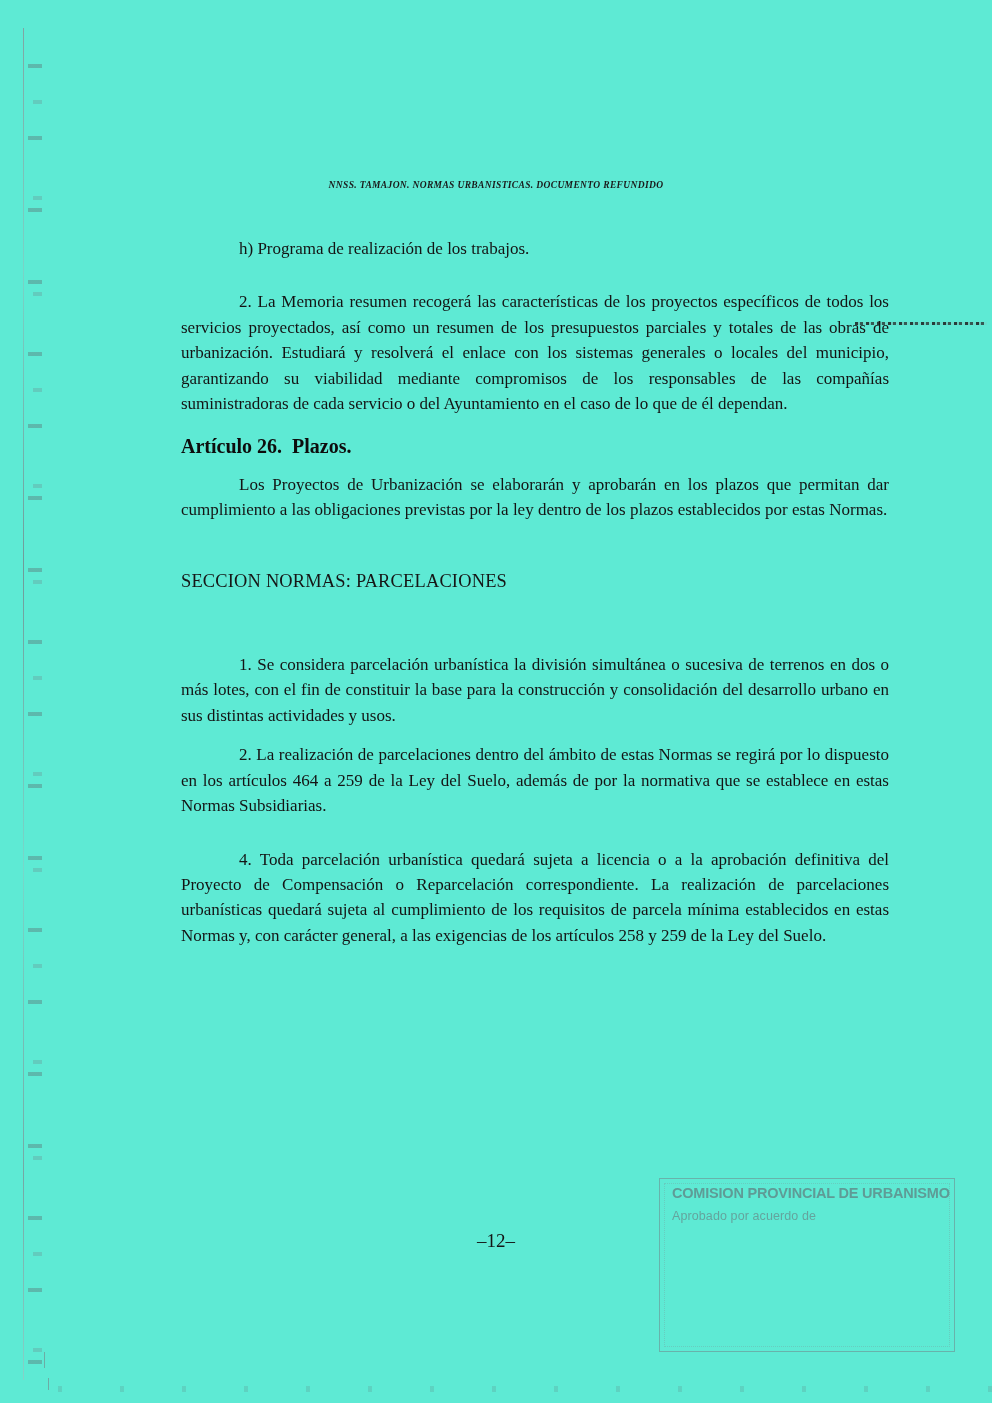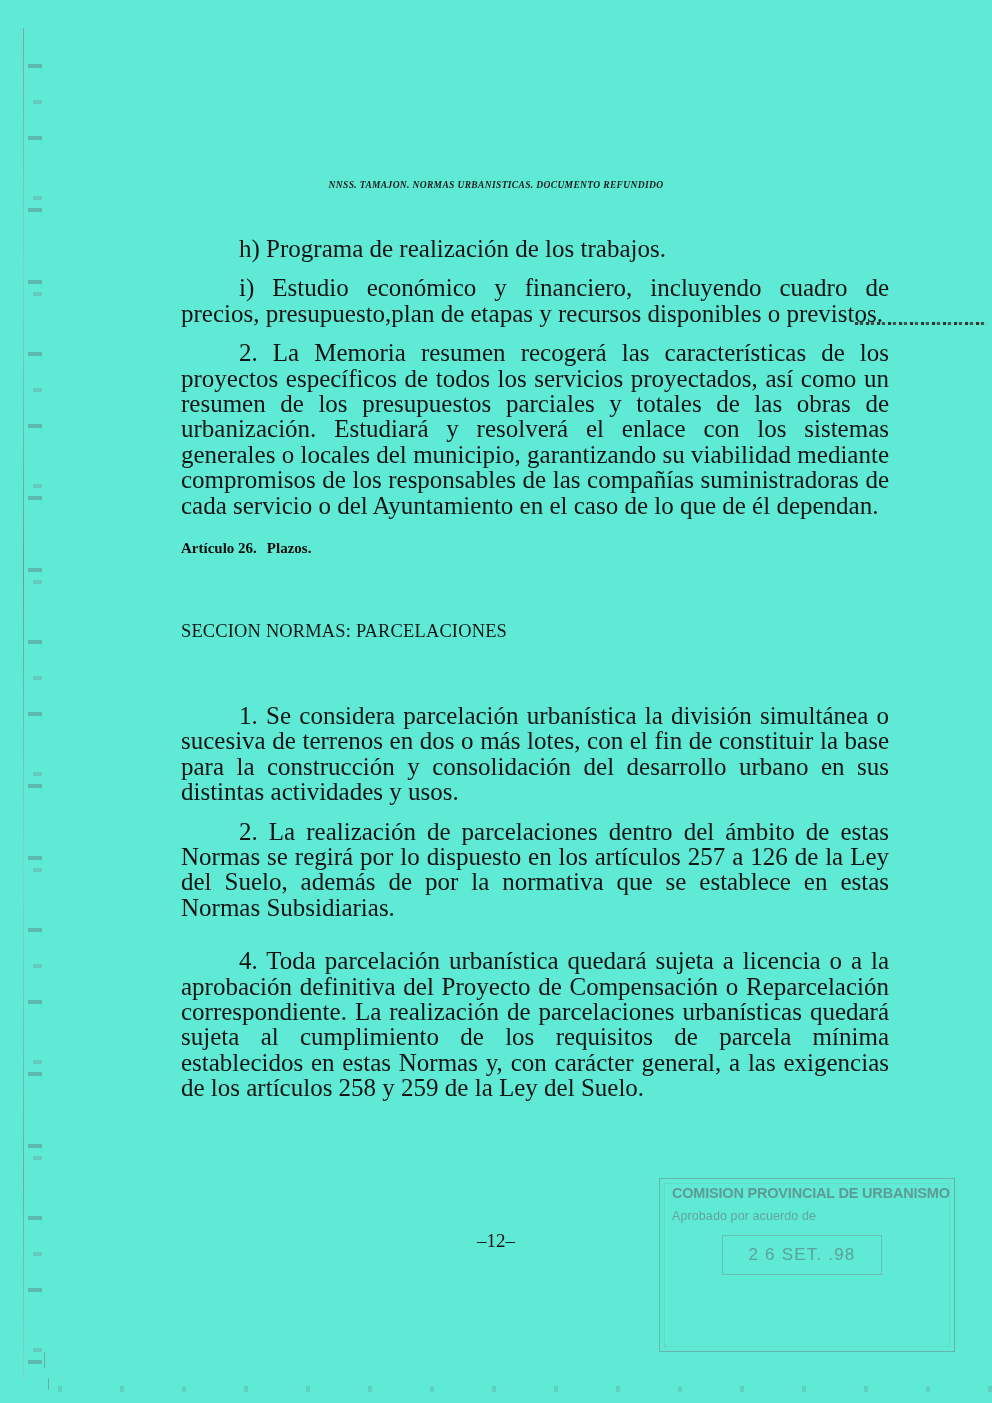--- a/index.html
+++ b/index.html
@@ -109,35 +109,35 @@
 
   .body-col {
     position: absolute;
     left: 181px;
     top: 236px;
     width: 708px;
   }
 
   p.para {
     margin: 0 0 0 0;
-    font-size: 25px;
+    font-size: 17px;
     line-height: 25.4px;
     text-align: justify;
     text-indent: 58px;
     color: #141414;
   }
   p.para.nojust { text-align: left; }
   .gap-12 { height: 12px; }
   .gap-14 { height: 14px; }
   .gap-18 { height: 18px; }
   .gap-46 { height: 46px; }
 
   h3.article-heading {
     margin: 0;
-    font-size: 15px;
+    font-size: 20px;
     line-height: 25.4px;
     font-weight: 700;
     text-indent: 0;
     color: #0d0d0d;
   }
   h3.article-heading .art-title {
     font-weight: 700;
   }
   h3.article-heading .art-sep {
     display: inline-block;
@@ -241,63 +241,60 @@
   <div class="margin-tick" style="left:48px; top:1378px; height:12px;"></div>
 
   <div class="doc-header">NNSS. TAMAJON. NORMAS URBANISTICAS. DOCUMENTO REFUNDIDO</div>
 
   <div class="body-col">
 
     <p class="para nojust">h) Programa de realización de los trabajos.</p>
 
     <div class="gap-14"></div>
 
-    <p class="para">i) Estudio económico y financiero, incluyendo cuadro de precios, presupuesto,plan de etapas y recursos disponibles o previstos.</p>
 
     <div class="gap-14"></div>
 
     <p class="para">2. La Memoria resumen recogerá las características de los proyectos específicos de todos los servicios proyectados, así como un resumen de los presupuestos parciales y totales de las obras de urbanización. Estudiará y resolverá el enlace con los sistemas generales o locales del municipio, garantizando su viabilidad mediante compromisos de los responsables de las compañías suministradoras de cada servicio o del Ayuntamiento en el caso de lo que de él dependan.</p>
 
     <div class="gap-18"></div>
 
     <h3 class="article-heading">
       <span class="art-num">Artículo 26.</span><span class="art-sep"></span><span class="art-title">Plazos.</span>
     </h3>
 
     <div class="gap-12"></div>
 
+    <p class="para">Los Proyectos de Urbanización se elaborarán y aprobarán en los plazos que permitan dar cumplimiento a las obligaciones previstas por la ley dentro de los plazos establecidos por estas Normas.</p>
 
     <div class="gap-46"></div>
 
     <h2 class="section-heading">SECCION NORMAS: PARCELACIONES</h2>
 
     <div class="gap-46"></div>
 
 
     <div class="gap-12"></div>
 
     <p class="para">1. Se considera parcelación urbanística la división simultánea o sucesiva de terrenos en dos o más lotes, con el fin de constituir la base para la construcción y consolidación del desarrollo urbano en sus distintas actividades y usos.</p>
 
     <div class="gap-14"></div>
 
-    <p class="para">2. La realización de parcelaciones dentro del ámbito de estas Normas se regirá por lo dispuesto en los artículos 257 a 126 de la Ley del Suelo, además de por la normativa que se establece en estas Normas Subsidiarias.</p>
+    <p class="para">2. La realización de parcelaciones dentro del ámbito de estas Normas se regirá por lo dispuesto en los artículos 464 a 259 de la Ley del Suelo, además de por la normativa que se establece en estas Normas Subsidiarias.</p>
 
     <div class="gap-14"></div>
 
 
     <div class="gap-14"></div>
 
     <p class="para">4. Toda parcelación urbanística quedará sujeta a licencia o a la aprobación definitiva del Proyecto de Compensación o Reparcelación correspondiente. La realización de parcelaciones urbanísticas quedará sujeta al cumplimiento de los requisitos de parcela mínima establecidos en estas Normas y, con carácter general, a las exigencias de los artículos 258 y 259 de la Ley del Suelo.</p>
 
   </div>
 
   <div class="stamp">
     <div class="stamp-inner-edge"></div>
     <div class="stamp-title">COMISION PROVINCIAL DE URBANISMO</div>
     <div class="stamp-subtitle">Aprobado por acuerdo de</div>
-    <div class="stamp-date-box">
-      <div class="stamp-date">2 6 SET.  .98</div>
-    </div>
   </div>
 
   <div class="page-number">–12–</div>
 
 </div>
 
 </body></html>

